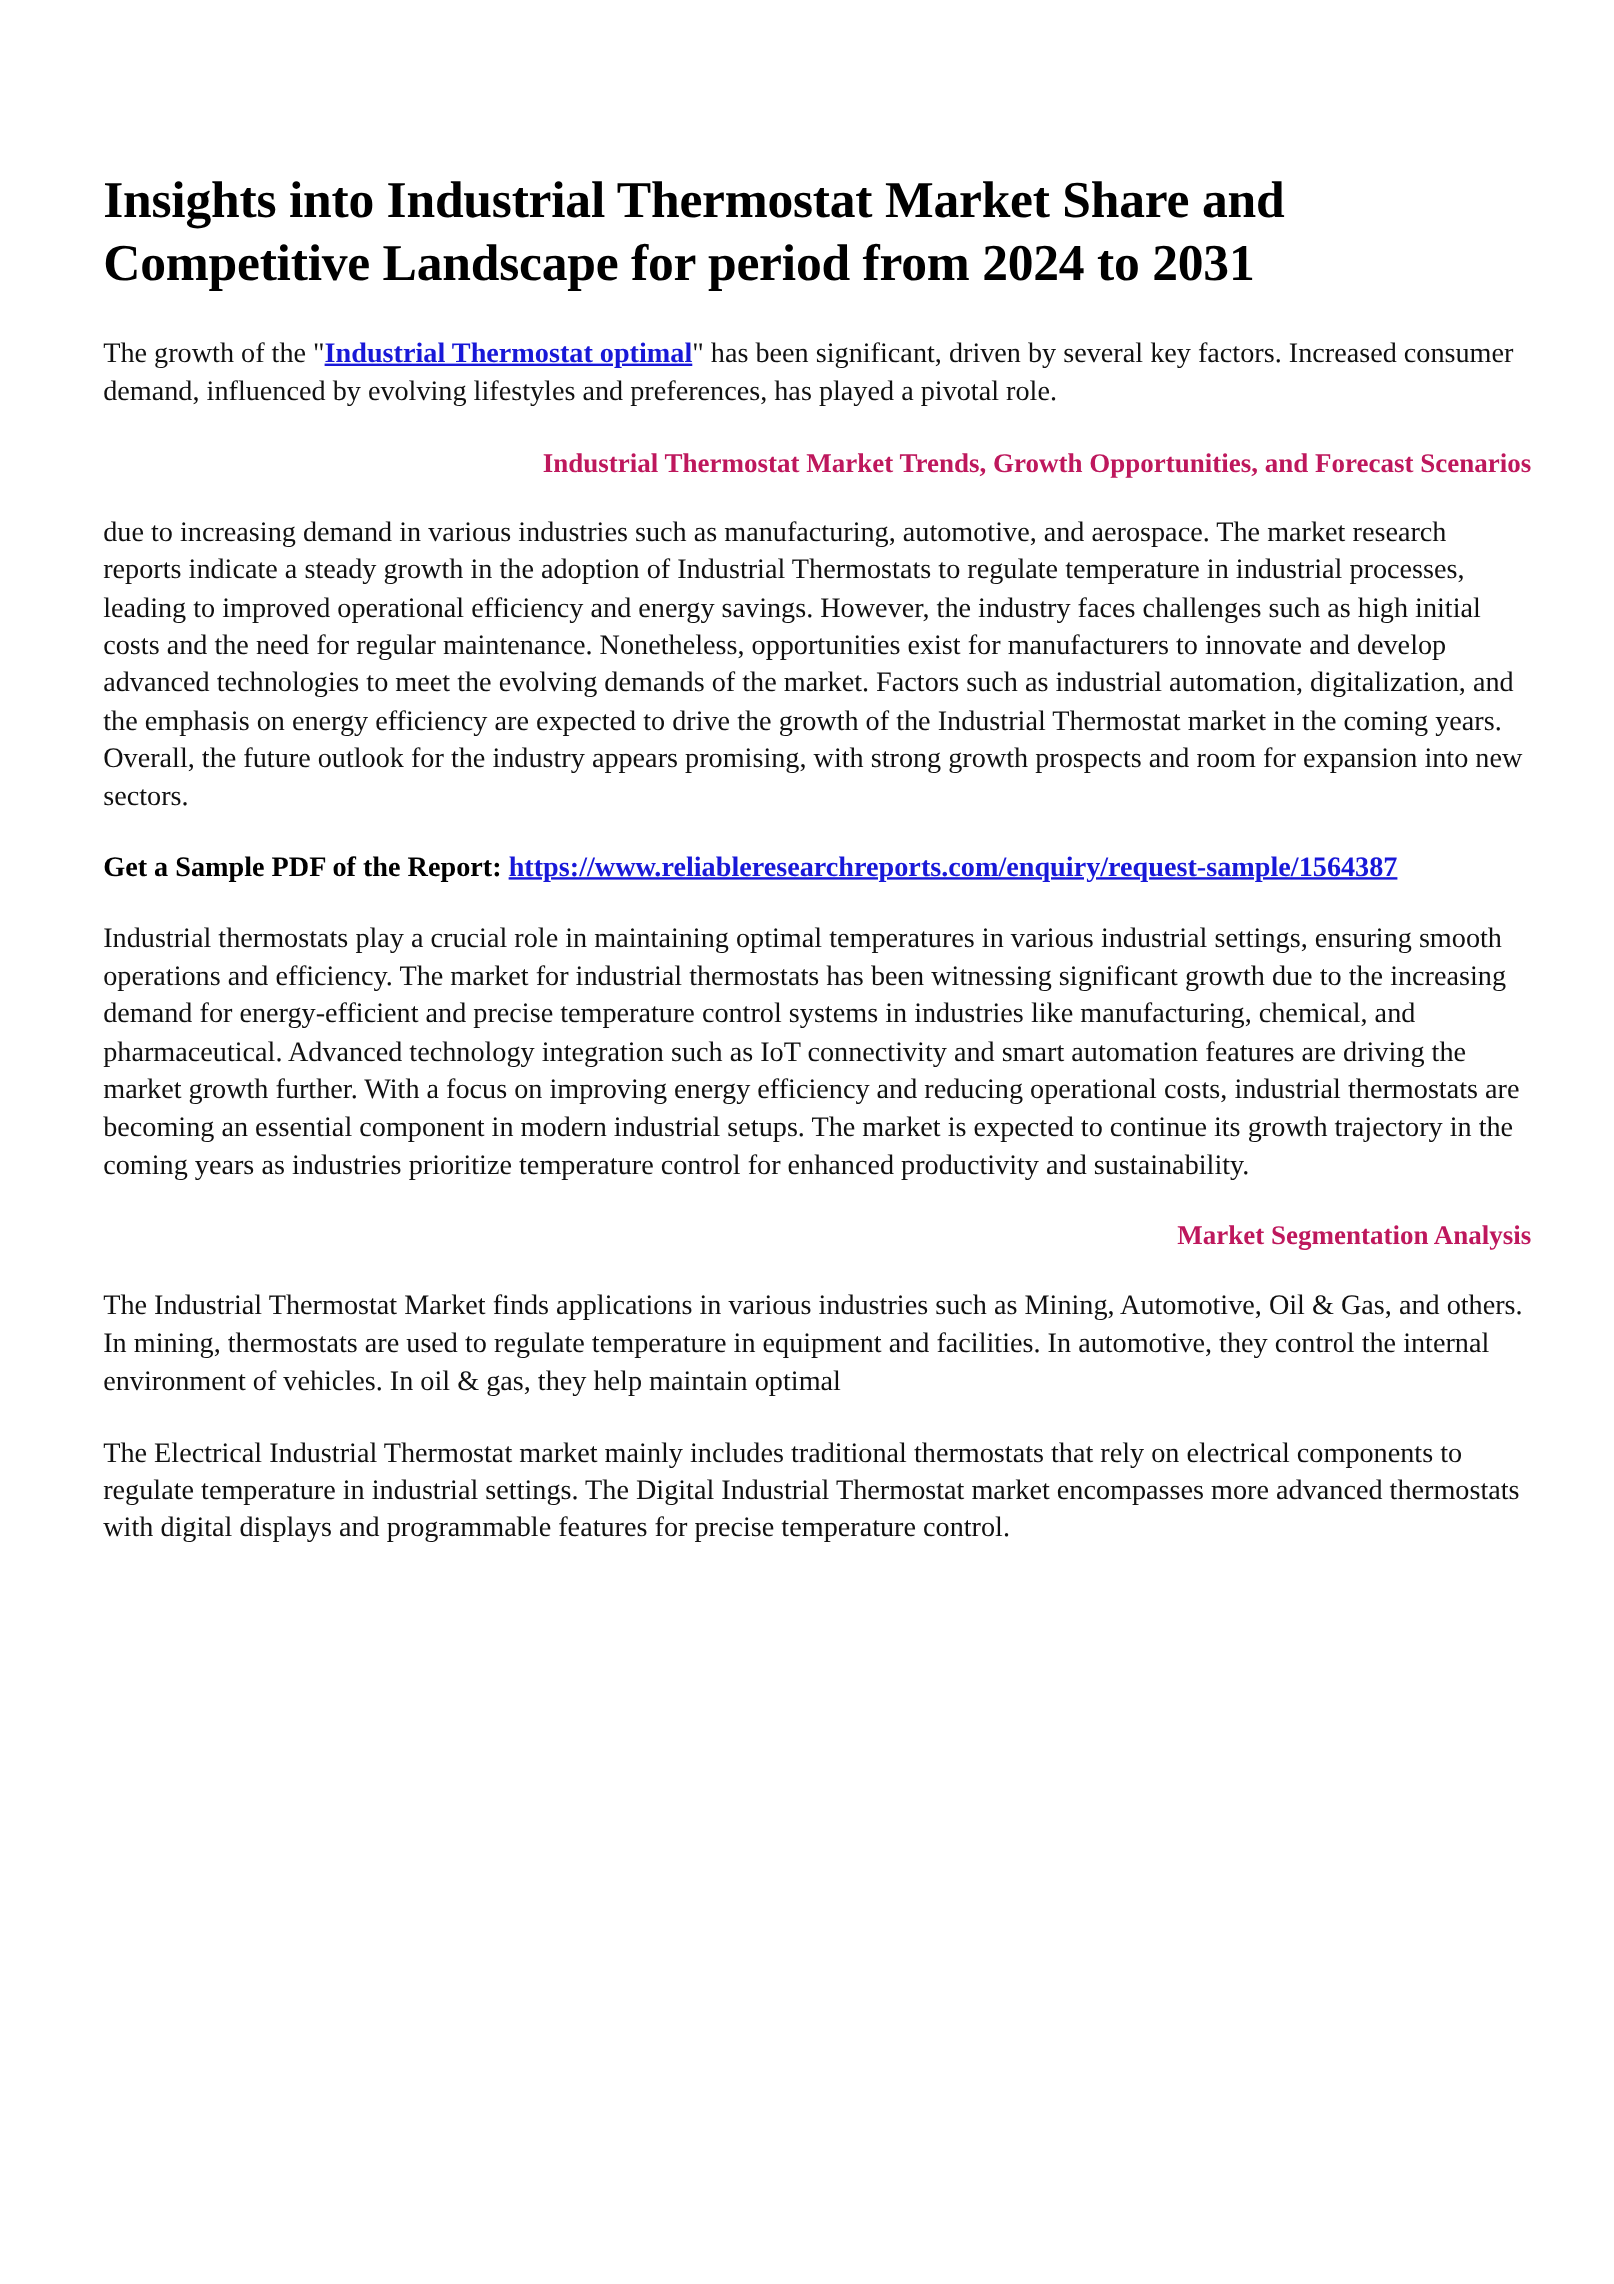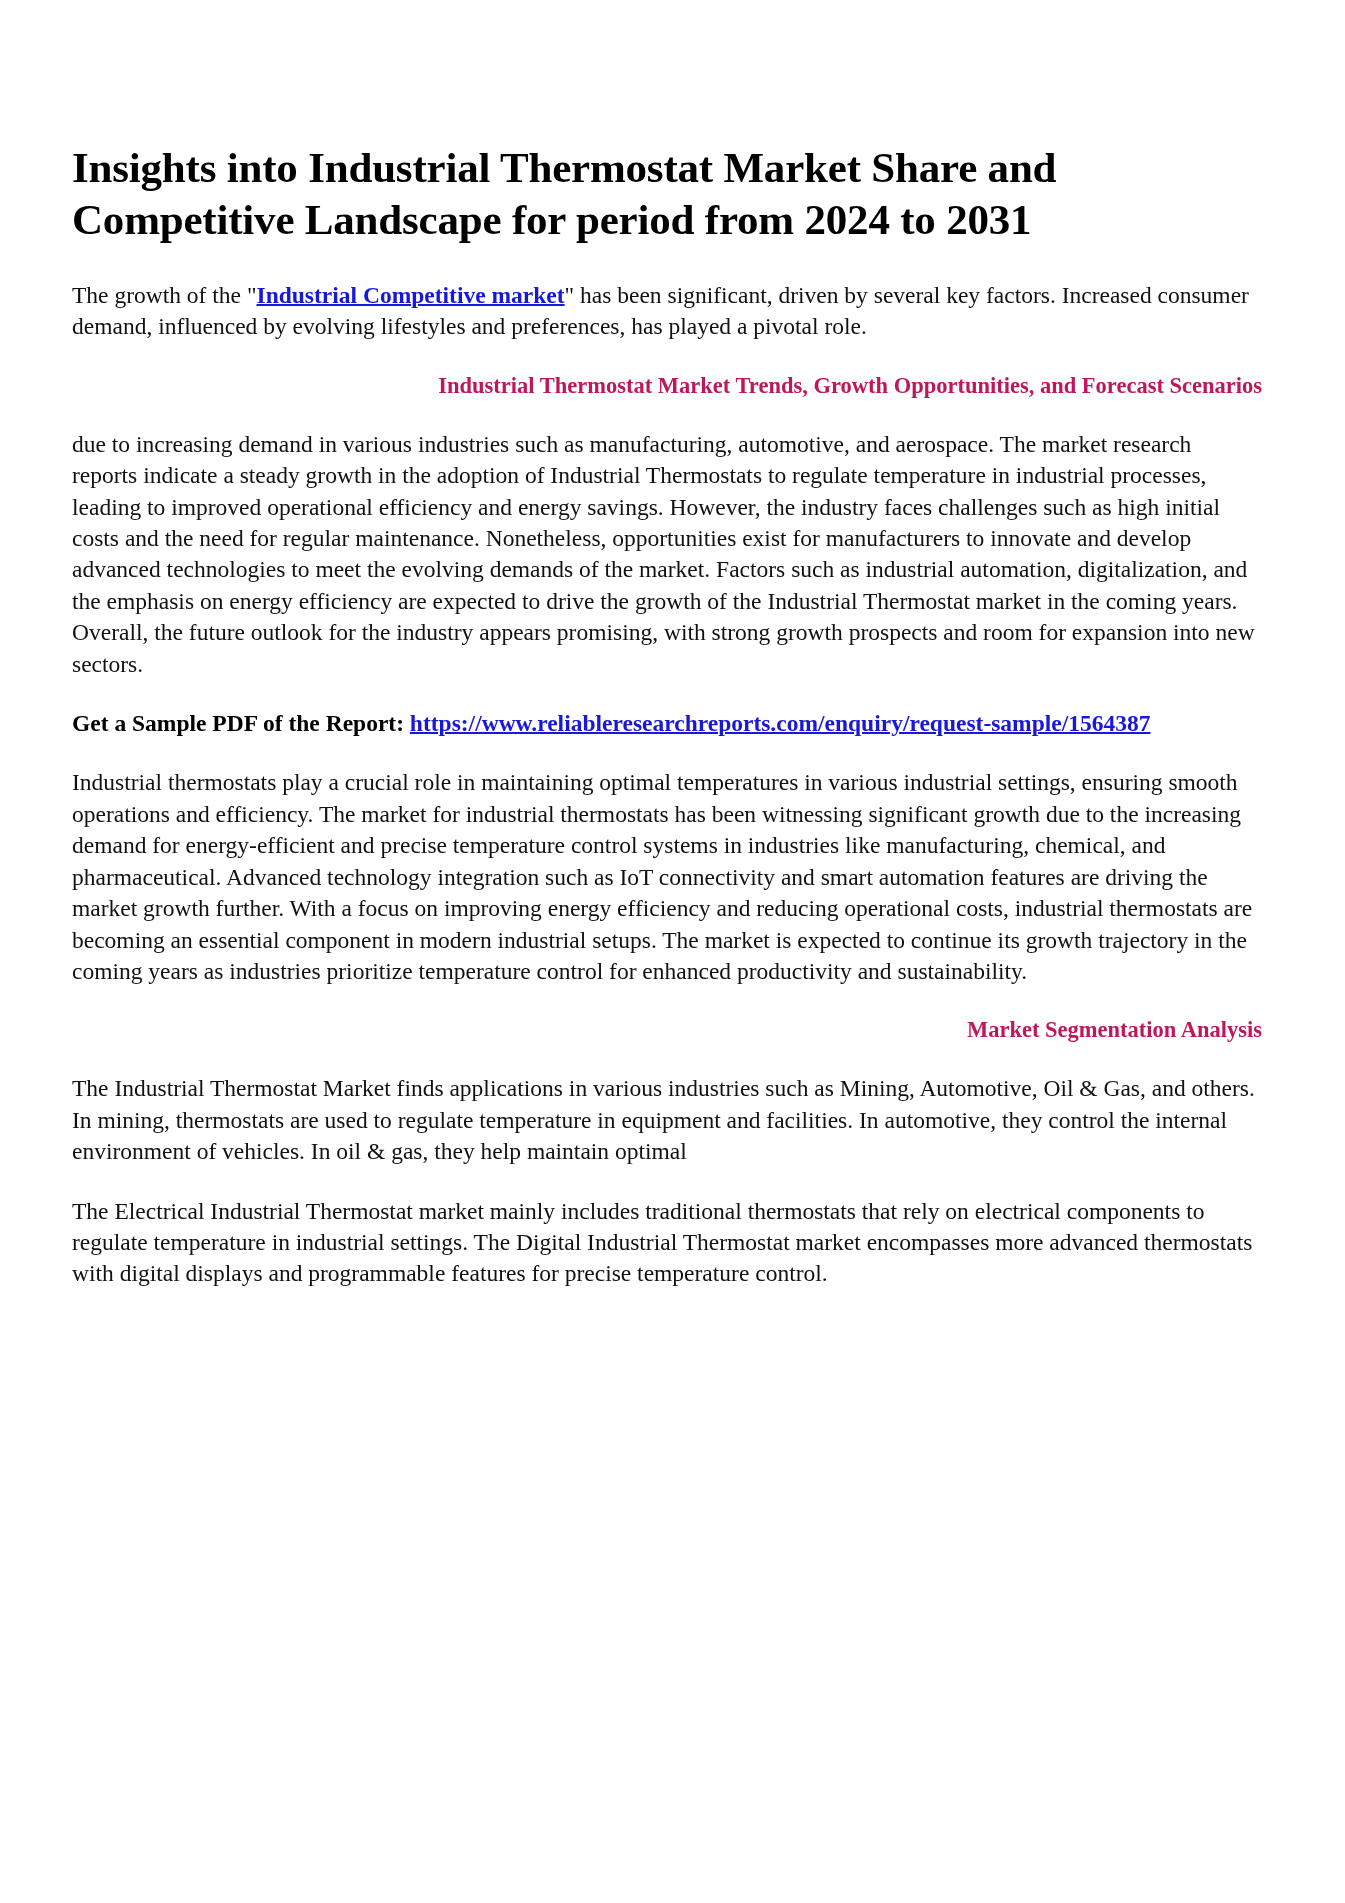--- a/index.html
+++ b/index.html
@@ -17,21 +17,21 @@
   .page {
     position: relative;
     width: 1345px;
     height: 1903px;
     background: #ffffff;
     box-sizing: border-box;
     padding: 0;
   }
   .content {
     position: absolute;
-    left: 72px;
+    left: 86px;
     top: 142px;
     width: 1190px;
   }
   h1.doc-title {
     font-family: "Liberation Serif", "DejaVu Serif", serif;
     font-size: 43px;
     line-height: 52px;
     font-weight: 700;
     margin: 0 0 34px 0;
     letter-spacing: -0.2px;
@@ -85,21 +85,21 @@
   }
 </style>
 </head>
 <body>
 
 <div class="page">
   <div class="content">
 
     <h1 class="doc-title">Insights into Industrial Thermostat Market Share and Competitive Landscape for period from 2024 to 2031</h1>
 
-    <p class="body-text"><span>The growth of the "</span><a class="inline-link-bold" href="#">Industrial Competitive market</a><span>" has been significant, driven by several key factors. Increased consumer demand, influenced by evolving lifestyles and preferences, has played a pivotal role.</span></p>
+    <p class="body-text"><span>The growth of the "</span><a class="inline-link-bold" href="#">Industrial Thermostat optimal</a><span>" has been significant, driven by several key factors. Increased consumer demand, influenced by evolving lifestyles and preferences, has played a pivotal role.</span></p>
 
     <p class="section-heading">Industrial Thermostat Market Trends, Growth Opportunities, and Forecast Scenarios</p>
 
     <p class="body-text">due to increasing demand in various industries such as manufacturing, automotive, and aerospace. The market research reports indicate a steady growth in the adoption of Industrial Thermostats to regulate temperature in industrial processes, leading to improved operational efficiency and energy savings. However, the industry faces challenges such as high initial costs and the need for regular maintenance. Nonetheless, opportunities exist for manufacturers to innovate and develop advanced technologies to meet the evolving demands of the market. Factors such as industrial automation, digitalization, and the emphasis on energy efficiency are expected to drive the growth of the Industrial Thermostat market in the coming years. Overall, the future outlook for the industry appears promising, with strong growth prospects and room for expansion into new sectors.</p>
 
 
     <p class="link-line-bold"><span>Get a Sample PDF of the Report: </span><a class="doc-link bold" href="#">https://www.reliableresearchreports.com/enquiry/request-sample/1564387</a></p>
 
 
     <p class="body-text">Industrial thermostats play a crucial role in maintaining optimal temperatures in various industrial settings, ensuring smooth operations and efficiency. The market for industrial thermostats has been witnessing significant growth due to the increasing demand for energy-efficient and precise temperature control systems in industries like manufacturing, chemical, and pharmaceutical. Advanced technology integration such as IoT connectivity and smart automation features are driving the market growth further. With a focus on improving energy efficiency and reducing operational costs, industrial thermostats are becoming an essential component in modern industrial setups. The market is expected to continue its growth trajectory in the coming years as industries prioritize temperature control for enhanced productivity and sustainability.</p>

